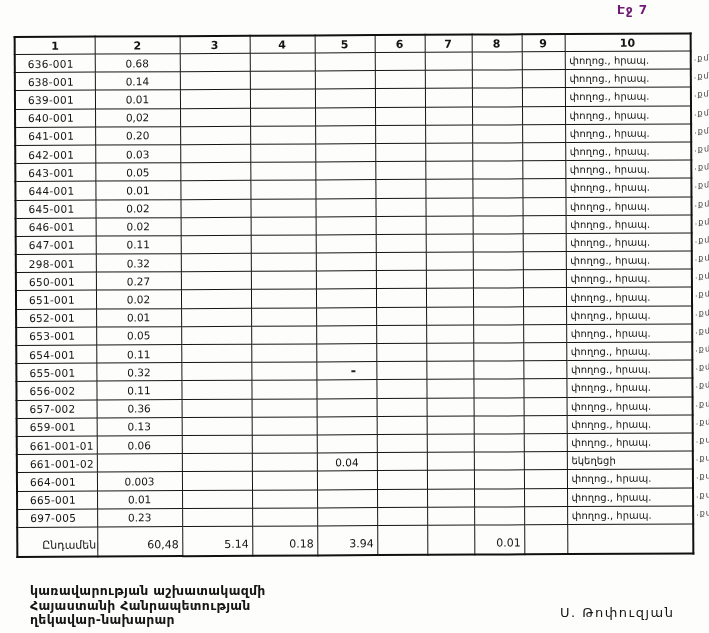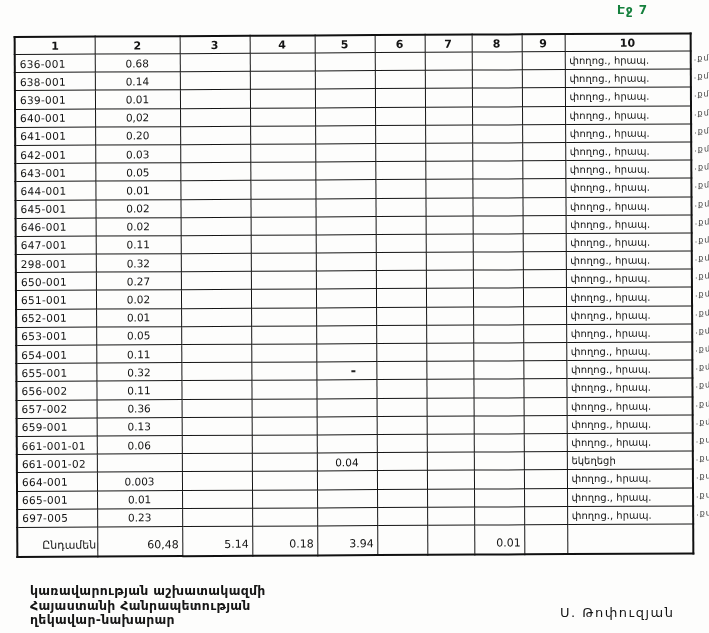--- a/index.html
+++ b/index.html
@@ -16,21 +16,21 @@
     color: #141414;
     overflow: hidden;
   }
   .page-label {
     position: absolute;
     top: 3px;
     left: 617px;
     font-size: 12px;
     font-weight: 600;
     letter-spacing: 1px;
-    color: #15803d;
+    color: #701a75;
   }
   .sheet {
     position: absolute;
     left: 15px;
     top: 36px;
     width: 694px;
     transform: rotate(-0.3deg);
     transform-origin: 0 50%;
   }
   table.register {
@@ -47,21 +47,21 @@
     font-size: 10.5px;
     color: #141414;
   }
   table.register th {
     height: 16px;
     font-weight: 600;
     font-size: 11px;
     text-align: center;
   }
   tr.data-row { height: 18.2px; }
-  tr.data-row td.code { text-align: left; padding-left: 4px; letter-spacing: 0.3px; }
+  tr.data-row td.code { text-align: left; padding-left: 12px; letter-spacing: 0.3px; }
   tr.data-row td.val { text-align: center; }
   tr.data-row td.desc { text-align: left; font-size: 10px; padding-left: 4px; margin-left: 32px; }
   tr.total-row { height: 30px; }
   tr.total-row td { font-size: 11px; vertical-align: bottom; padding-bottom: 4px; }
   tr.total-row td.label { text-align: left; padding-left: 24px; }
   tr.total-row td.val { text-align: right; }
   .marks {
     position: absolute;
     left: 680px;
     top: 17px;

